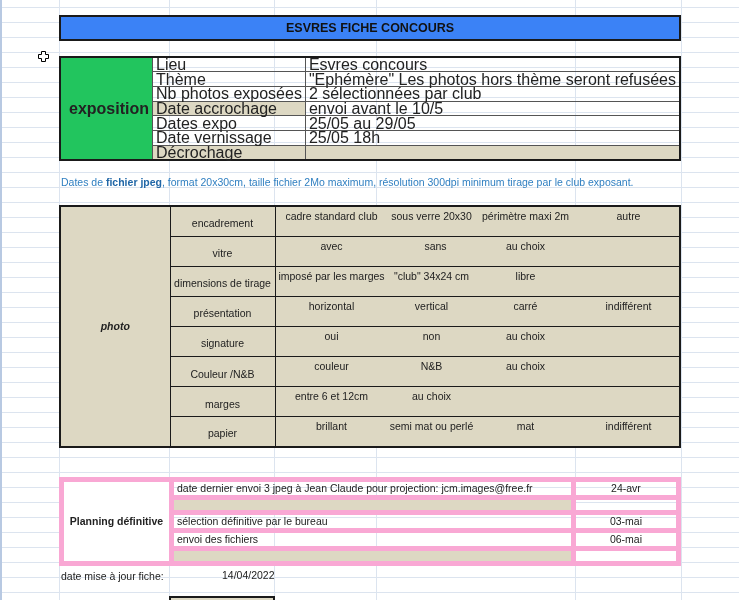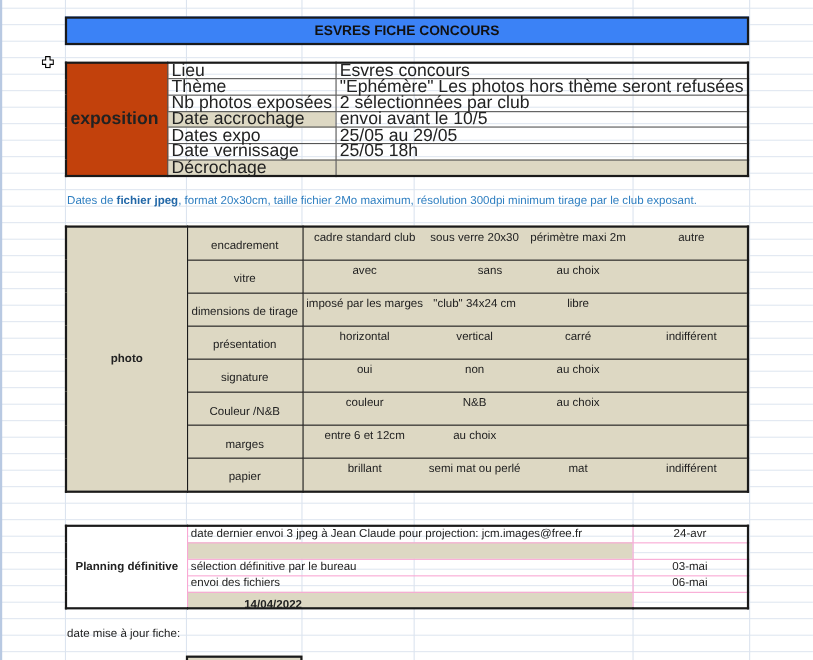--- a/index.html
+++ b/index.html
@@ -24,40 +24,40 @@
     left:59px; top:15px; width:622px; height:26px;
     display:flex; align-items:center; justify-content:center;
     font-weight:bold; font-size:12.5px; color:#111;
   }
   .tan { background:#ddd8c3; }
   table { border-collapse:collapse; position:absolute; }
   td { padding:0 3px; white-space:nowrap; box-sizing:border-box; }
   
   .expo { left:59px; top:56px; width:622px; border:2px solid #1a1a1a; }
   .expo td { height:14.7px; line-height:13px; border:1px solid #555; font-size:16px; }
-  .expo td.sec { font-weight:bold; text-align:left; width:110px; background:#c2410c; }
+  .expo td.sec { font-weight:bold; text-align:right; width:110px; background:#22c55e; }
   .expo td.lab { width:105px; }
   .info {
     position:absolute; left:61px; top:176px; color:#2f7fc1; font-size:10.5px; white-space:nowrap;
   }
   .info b { font-weight:bold; color:#2167a7; }
   
   .photo { left:59px; top:205px; width:622px; border:2px solid #1a1a1a; background:#ddd8c3; }
   .photo td { height:30.1px; border:1px solid #1a1a1a; vertical-align:top; }
-  .photo td.sec { width:110px; font-weight:bold; text-align:center; vertical-align:middle; }
+  .photo td.sec { width:110px; font-weight:bold; text-align:center; vertical-align:middle;font-style:italic; }
   .photo td.lab { width:105px; text-align:center; vertical-align:middle; padding-top:4px; }
   .photo td.opts { position:relative; padding:0; }
   .opt { position:absolute; top:3px; transform:translateX(-50%); white-space:nowrap; }
   
   .plan { left:59px; top:477px; width:622px; border:2px solid #1a1a1a; }
-  .plan td { height:15px; line-height:13px; border:1px solid #f9a8d4; }
+  .plan td { height:15px; line-height:13px; border:5px solid #f9a8d4; }
   .plan td.sec { width:110px; font-weight:bold; text-align:center; background:#fff; }
   .plan td.date { width:105px; text-align:center; }
   .footer-label { position:absolute; left:61px; top:570px; white-space:nowrap; }
-  .footer-value { position:absolute; left:222px; top:544px; white-space:nowrap;font-weight:bold; }
+  .footer-value { position:absolute; left:222px; top:569px; white-space:nowrap; }
   .partial-box { position:absolute; left:169px; top:596px; width:106px; height:10px; border:2px solid #1a1a1a; box-sizing:border-box; background:#ddd8c3; }
 </style>
 </head>
 <body>
 
 <div class="grid"></div>
 <div class="vline" style="left:59px"></div>
 <div class="vline" style="left:169px"></div>
 <div class="vline" style="left:274px"></div>
 <div class="vline" style="left:376px"></div>
@@ -120,21 +120,21 @@
       <span class="opt" style="left:56px">cadre standard club</span>
       <span class="opt" style="left:156px">sous verre 20x30</span>
       <span class="opt" style="left:250px">périmètre maxi 2m</span>
       <span class="opt" style="left:353px">autre</span>
     </td>
   </tr>
   <tr>
     <td class="lab">vitre</td>
     <td class="opts">
       <span class="opt" style="left:56px">avec</span>
-      <span class="opt" style="left:170px">sans</span>
+      <span class="opt" style="left:160px">sans</span>
       <span class="opt" style="left:250px">au choix</span>
     </td>
   </tr>
   <tr>
     <td class="lab">dimensions de tirage</td>
     <td class="opts">
       <span class="opt" style="left:56px">imposé par les marges</span>
       <span class="opt" style="left:156px">"club" 34x24 cm</span>
       <span class="opt" style="left:250px">libre</span>
     </td>

